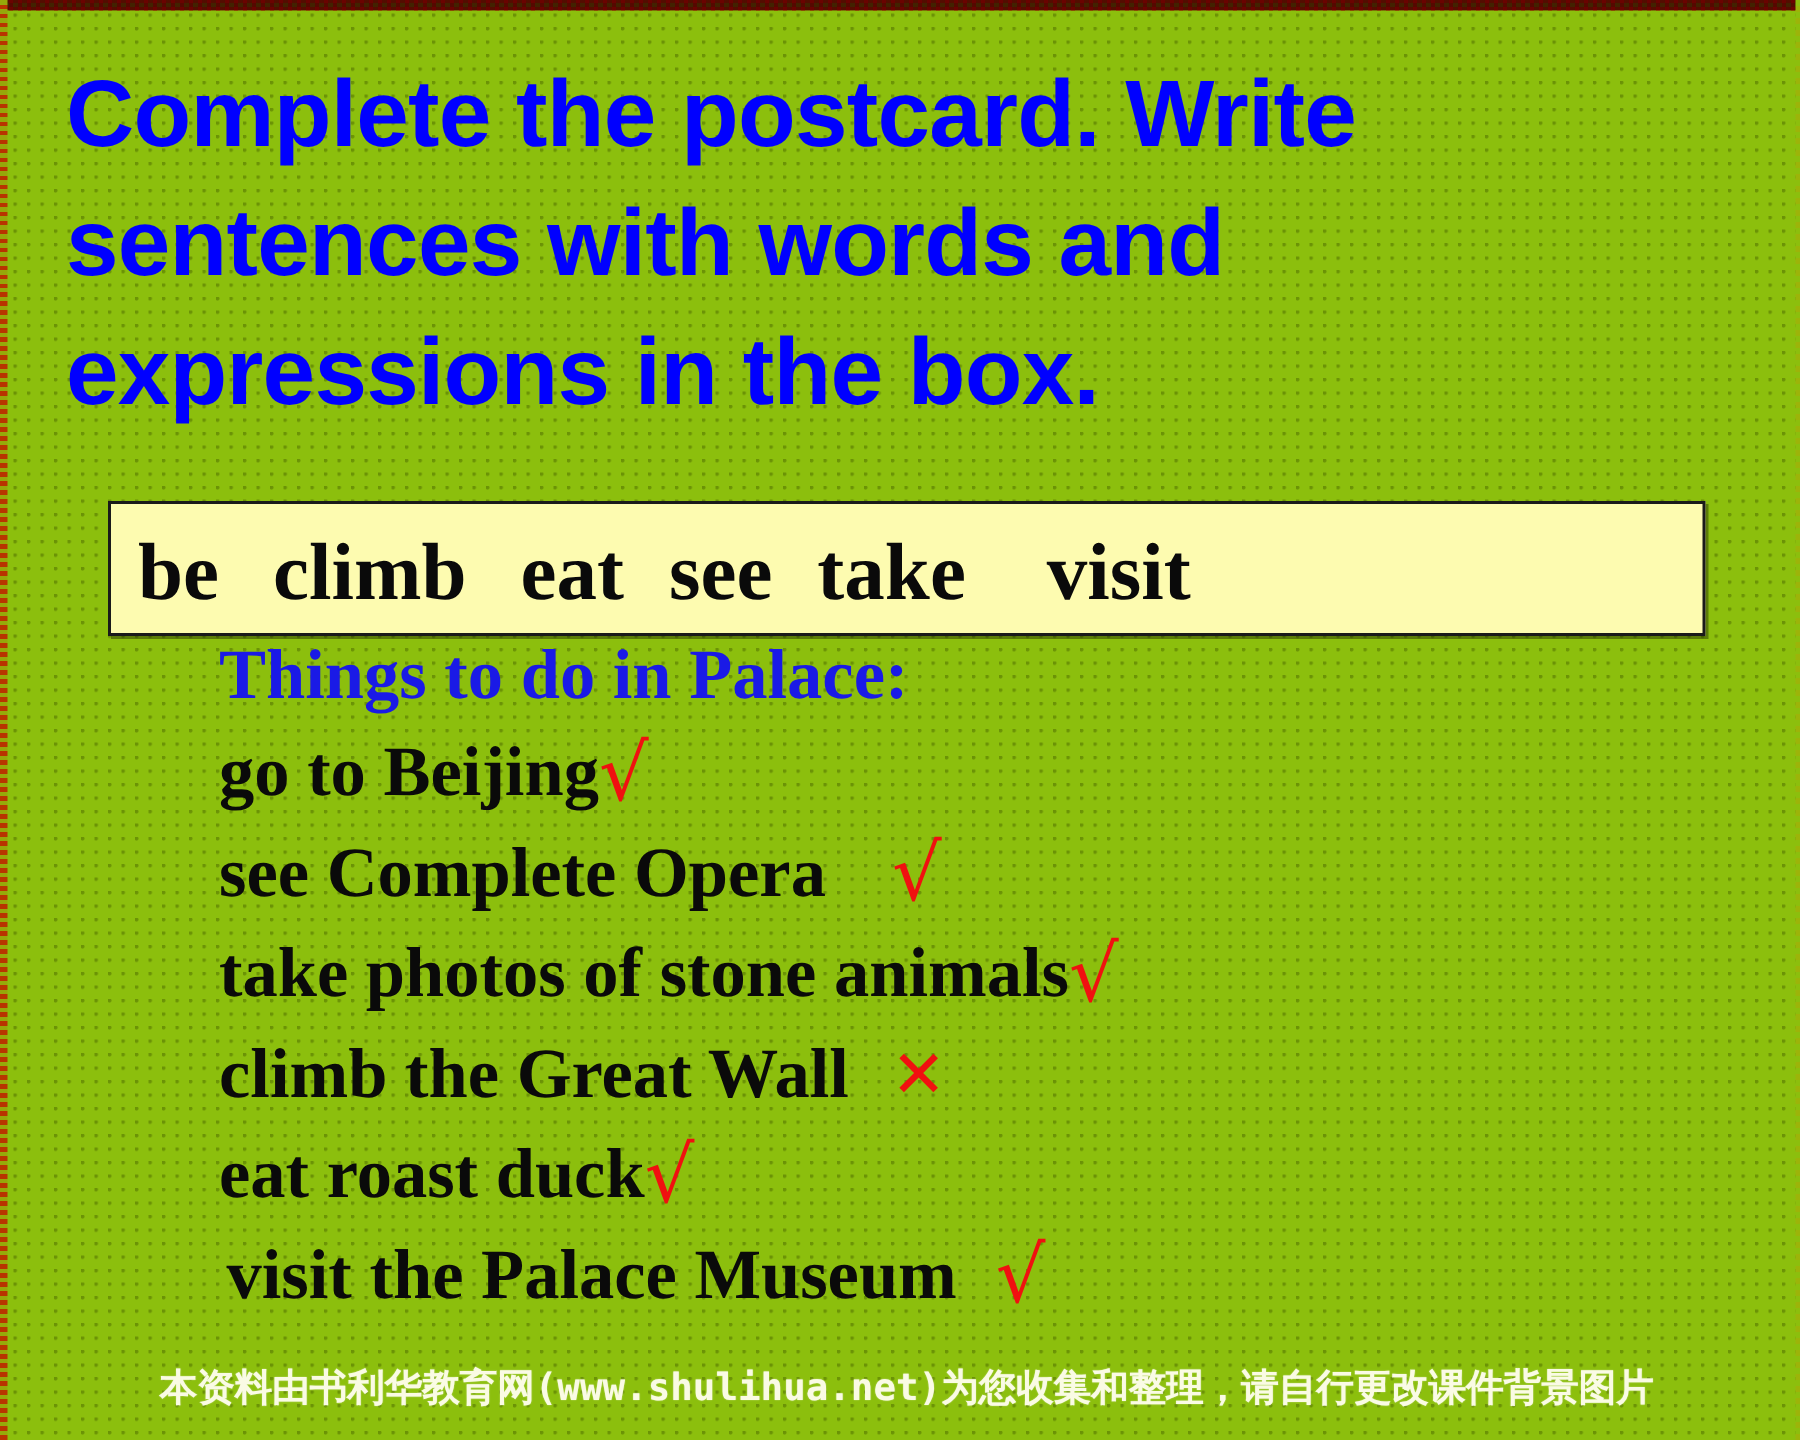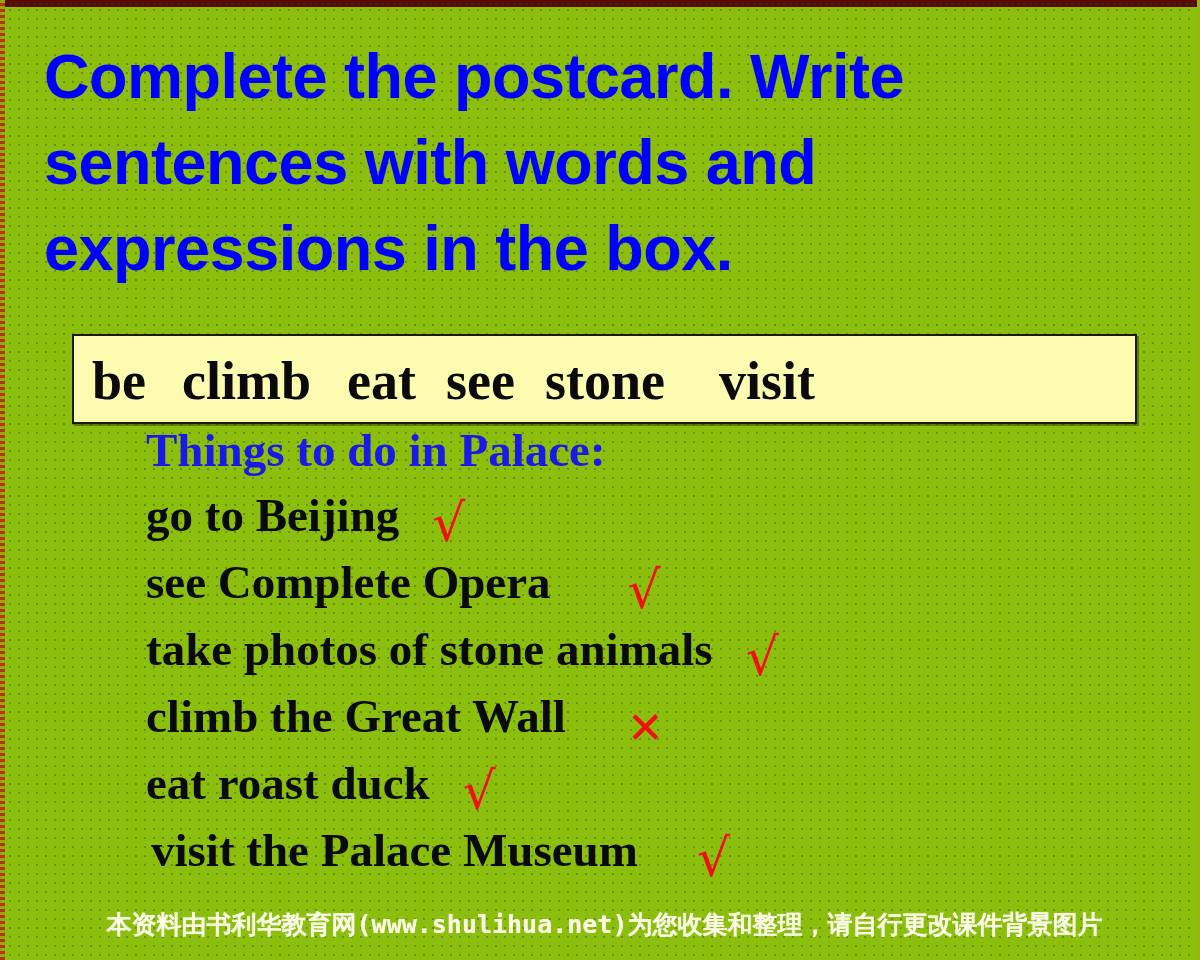--- a/index.html
+++ b/index.html
@@ -119,28 +119,27 @@
   #list-heading {
     color: #1A1AE6;
     font-family: "Liberation Serif", serif;
     font-weight: bold;
     font-size: 47px;
     line-height: 64px;
     white-space: pre;
   }
   .task-row {
     display: flex;
-    align-items: flex-end;
+    align-items: center;
     color: #0A0A0A;
     font-family: "Liberation Serif", serif;
     font-weight: bold;
     font-size: 47px;
     line-height: 67px;
     white-space: pre;
-    gap: 33px;
   }
   .task-label { display: inline-block; }
   .mark {
     color: #F01010;
     font-weight: normal;
     font-family: "DejaVu Sans", sans-serif;
     font-size: 50px;
     line-height: 1;
     display: inline-block;
   }
@@ -182,21 +181,21 @@
   <div id="word-box">
     <div id="word-list">
       <span class="word">be</span>
       <span class="gap-lg"></span>
       <span class="word">climb</span>
       <span class="gap-lg"></span>
       <span class="word">eat</span>
       <span class="gap-md"></span>
       <span class="word">see</span>
       <span class="gap-md"></span>
-      <span class="word">stone</span>
+      <span class="word">take</span>
       <span class="gap-sm"></span>
       <span class="gap-lg"></span>
       <span class="word">visit</span>
     </div>
   </div>
 
   <div id="list-area">
 
     <div id="list-heading">Things to do in Palace:</div>
 

